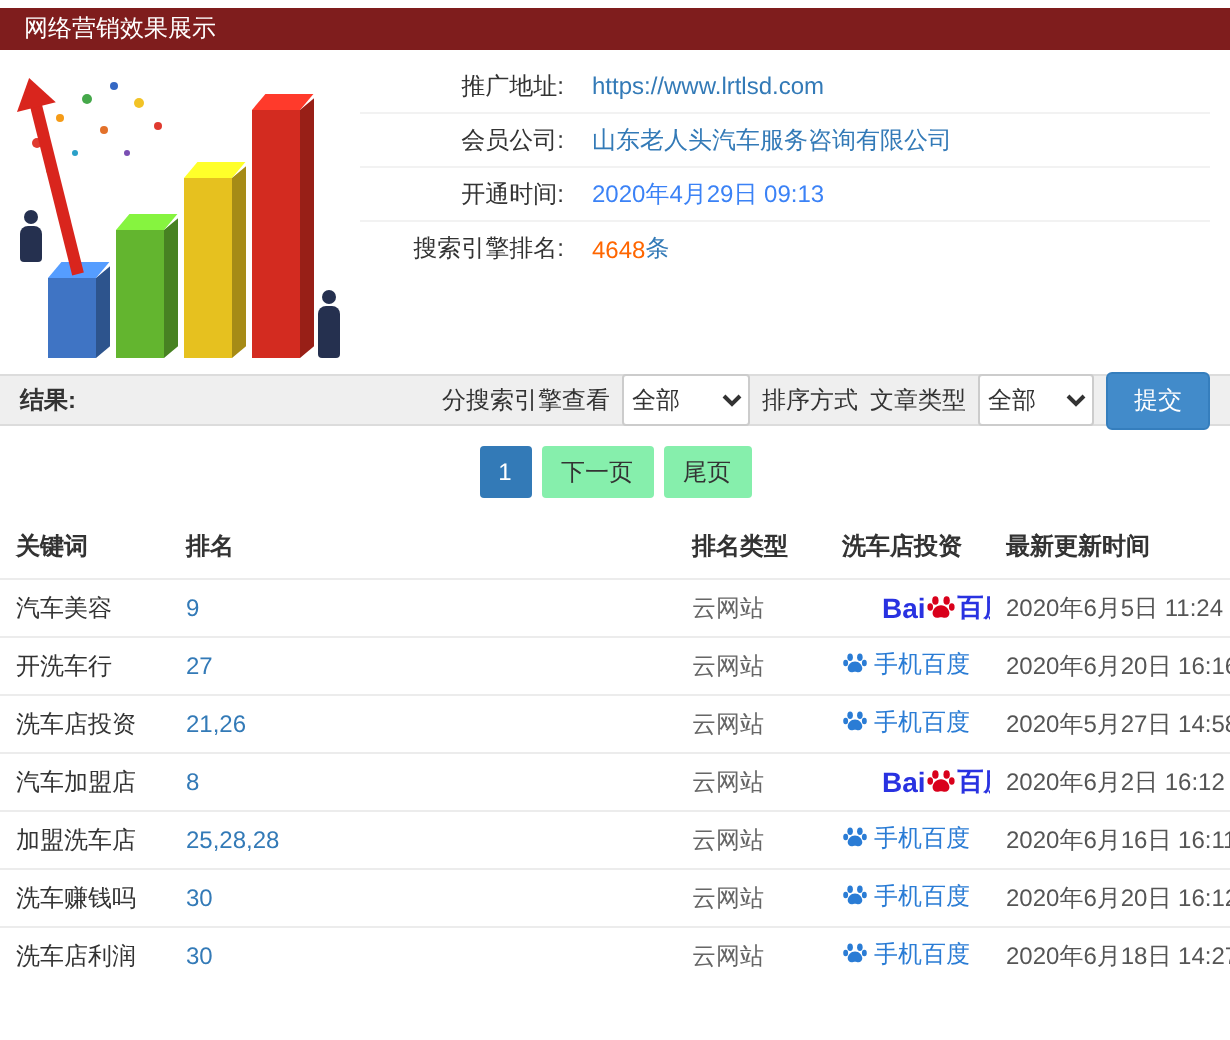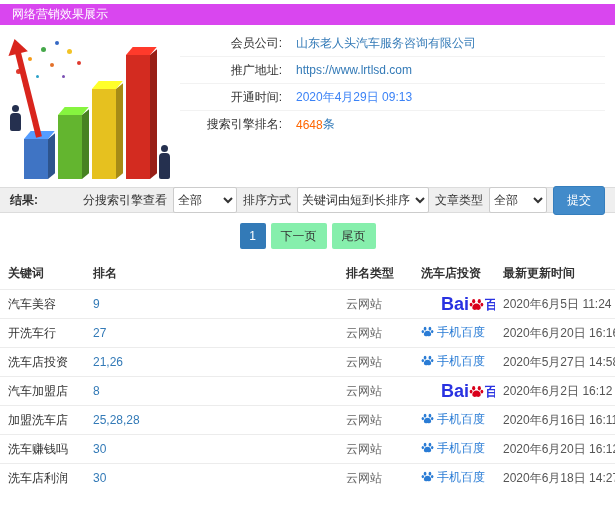--- a/index.html
+++ b/index.html
@@ -6,21 +6,21 @@
   html, body { background: #fff; }
   body {
     width: 615px; height: 520px; overflow: hidden; position: relative;
     font-family: "Liberation Sans", "DejaVu Sans", sans-serif;
     font-size: 12px; color: #333;
   }
 
   
   .top-header {
     height: 21px; line-height: 21px; margin-top: 4px;
-    background: #d946ef; color: #fff; padding-left: 12px; font-size: 12px;
+    background: #7f1d1d; color: #fff; padding-left: 12px; font-size: 12px;
   }
 
   
   .info-panel { position: relative; height: 162px; border-bottom: 0; }
   .info-rows { margin-left: 180px; padding-top: 5px; padding-right: 10px; }
   .info-row { display: flex; align-items: center; height: 27px; border-bottom: 1px solid #f2f2f2; }
   .info-row:last-child { border-bottom: none; }
   .info-label { width: 102px; text-align: right; color: #333; flex: none; }
   .info-value { margin-left: 14px; color: #3b82f6; }
   a.link { color: #337ab7; text-decoration: none; }
@@ -96,21 +96,21 @@
   
   table { width: 100%; border-collapse: collapse; table-layout: fixed; }
   th { text-align: left; font-weight: bold; color: #333; padding: 7px 8px; }
   td { padding: 0 8px; height: 29px; border-top: 1px solid #ececec; overflow: hidden; white-space: nowrap; }
   .td-keyword { color: #333; }
   .rank-link { color: #337ab7; text-decoration: none; }
   .td-type { color: #666; }
   .td-time { color: #555; }
 
   .baidu-logo { display: inline-flex; align-items: center; font-weight: bold; line-height: 1; }
-  .baidu-latin { color: #2932e1; font-size: 18px; padding-left: 20px; }
+  .baidu-latin { color: #2932e1; font-size: 14px; padding-left: 20px; }
   .baidu-cn { color: #2932e1; font-size: 13px; margin-left: 1px; }
   .paw { flex: none; }
   .paw-red  { color: #d9001b; }
   .paw-blue { color: #2a7cd5; }
   .mobile-logo { display: inline-flex; align-items: center; gap: 3px; color: #2a7cd5; line-height: 1; }
 </style>
 </head>
 <body>
 
 <div class="top-header">
@@ -136,26 +136,26 @@
     <div class="bar b2"></div>
     <div class="bar b3"></div>
     <div class="bar b4"></div>
     <div class="up-arrow"></div>
     <div class="person person-left"></div>
     <div class="person person-right"></div>
   </div>
 
   <div class="info-rows">
     <div class="info-row">
+      <span class="info-label">推广地址:</span>
+      <a href="#" class="link info-value">https://www.lrtlsd.com</a>
+    </div>
+    <div class="info-row">
       <span class="info-label">会员公司:</span>
       <a href="#" class="link info-value">山东老人头汽车服务咨询有限公司</a>
-    </div>
-    <div class="info-row">
-      <span class="info-label">推广地址:</span>
-      <a href="#" class="link info-value">https://www.lrtlsd.com</a>
     </div>
     <div class="info-row">
       <span class="info-label">开通时间:</span>
       <span class="info-value">2020年4月29日 09:13</span>
     </div>
     <div class="info-row">
       <span class="info-label">搜索引擎排名:</span>
       <span class="rank-count">4648</span>
       <span class="rank-unit">条</span>
     </div>
@@ -163,23 +163,20 @@
 </div>
 
 <div class="filter-bar">
   <span class="result-label">结果:</span>
   <div class="filter-controls">
     <span>分搜索引擎查看</span>
     <select class="sel-engine">
       <option>全部</option>
     </select>
     <span>排序方式</span>
-    <select class="sel-sort">
-      <option>关键词由短到长排序</option>
-    </select>
     <span>文章类型</span>
     <select class="sel-article">
       <option>全部</option>
     </select>
     <button class="submit-btn">提交</button>
   </div>
 </div>
 
 <div class="pagination">
   <span class="page-current">1</span>

